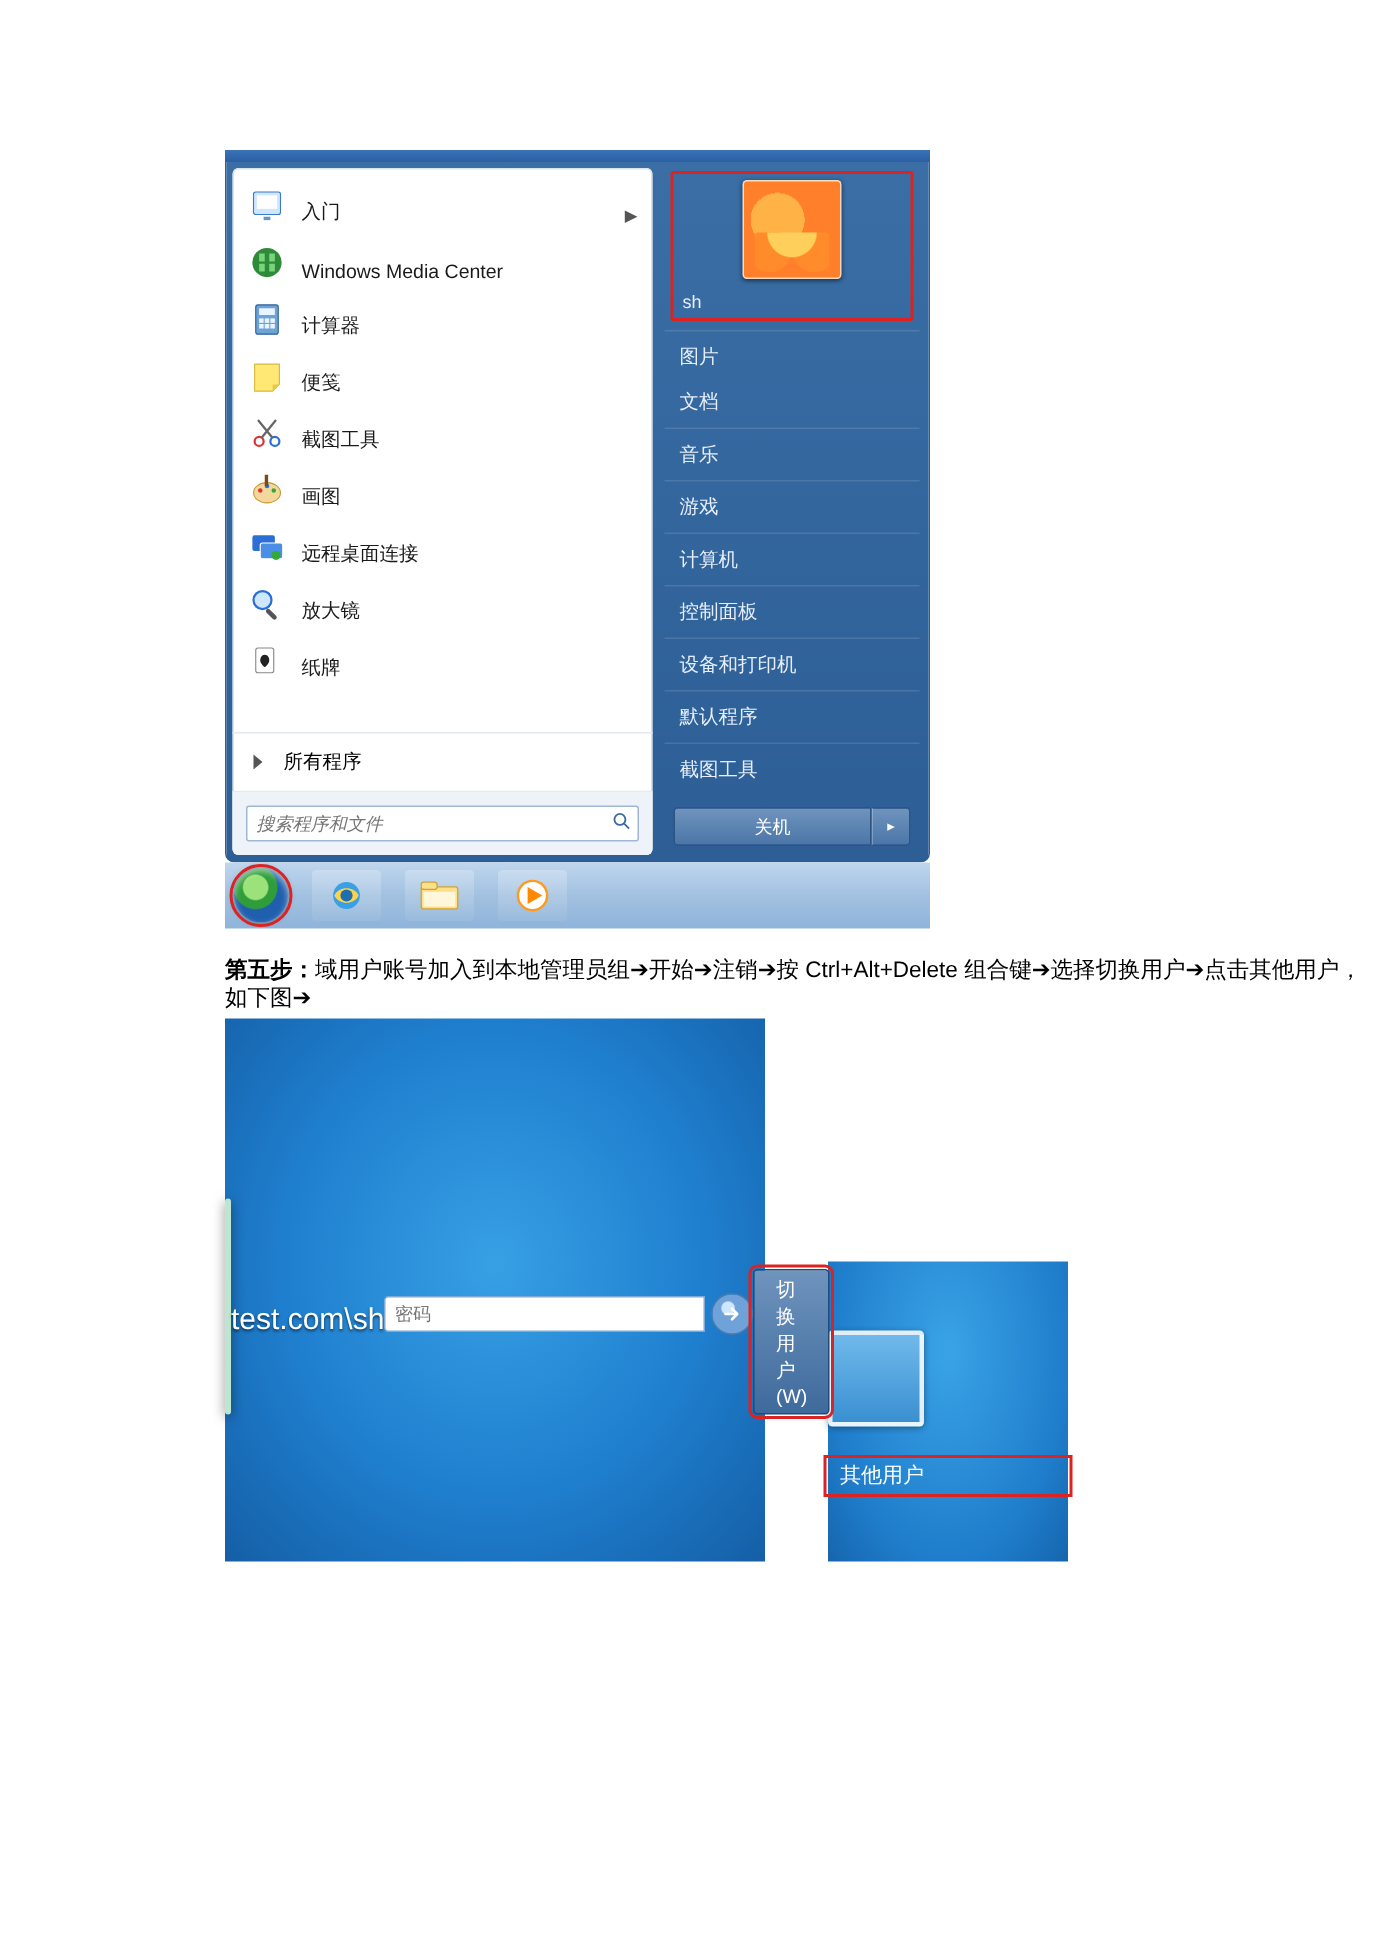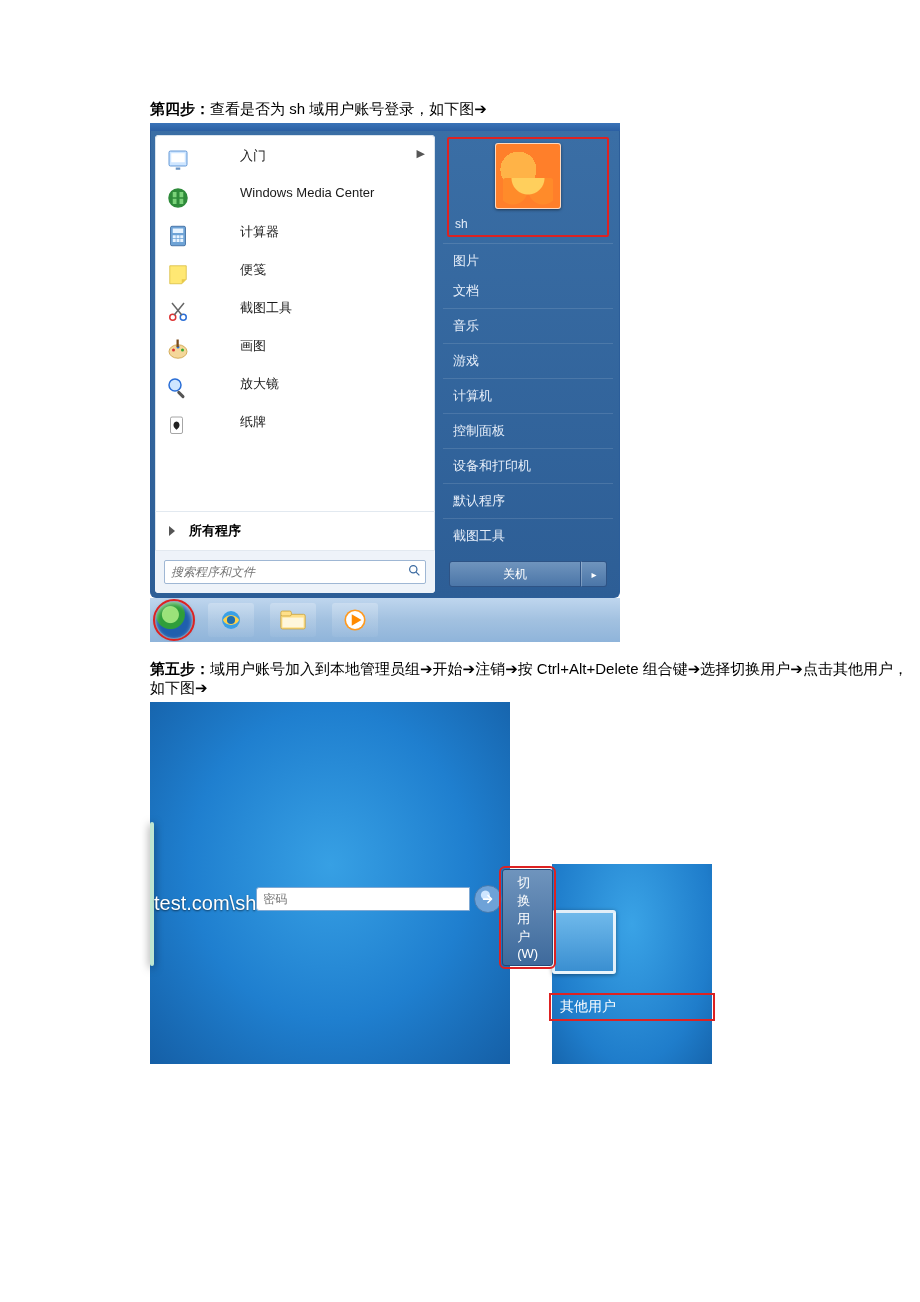--- a/index.html
+++ b/index.html
@@ -46,42 +46,40 @@
     display: flex;
     flex-direction: column;
     box-shadow: inset 0 0 0 1px #d9e3ec;
   }
   .sm-list {
     padding: 6px 2px 0 2px;
     flex: 1;
   }
   .sm-item {
     display: flex;
-    align-items: flex-start;
+    align-items: flex-end;
     padding: 6px 8px;
     font-size: 13px;
     color: #1a1a1a;
     border-radius: 3px;
     cursor: pointer;
-    gap: 39px;
   }
   .sm-item .icon {
     width: 26px; height: 26px;
     display: flex; align-items: center; justify-content: center;
     margin-right: 10px;
   }
   .sm-item .label { flex: 1; }
   .sm-item .chev { color: #555; font-size: 11px; }
   .sm-all {
     border-top: 1px solid #e2e9f0;
     padding: 10px 8px;
     display: flex;
     align-items: center;
     font-size: 13px;
-    font-weight: bold;
   }
   .sm-all .tri {
     width: 0; height: 0;
     border-top: 5px solid transparent;
     border-bottom: 5px solid transparent;
     border-left: 6px solid #555;
     margin: 0 14px 0 6px;
   }
   .sm-search-row {
     padding: 9px;
@@ -318,23 +316,20 @@
   }
 
   
   svg { display: block; }
 </style>
 </head>
 <body>
 
 <div class="page">
 
-  <div class="step-text">
-    <b>第四步：</b><span>查看是否为 sh 域用户账号登录，如下图➔</span>
-  </div>
 
   <div class="startmenu-wrap">
     <div class="startmenu-top"></div>
     <div class="startmenu">
 
       <div class="sm-left">
         <div class="sm-list" id="sm-list">
             <div class="sm-item">
               <span class="icon">
                 <svg width="24" height="24" viewBox="0 0 32 32">
@@ -395,20 +390,30 @@
               <span class="icon">
                 <svg width="24" height="24" viewBox="0 0 32 32">
                   <ellipse cx="16" cy="18" rx="12" ry="9" fill="#f4d79a" stroke="#c89a3a"></ellipse>
                   <circle cx="10" cy="16" r="2" fill="#d33"></circle>
                   <circle cx="16" cy="12" r="2" fill="#2a6ed6"></circle>
                   <circle cx="22" cy="16" r="2" fill="#3a3"></circle>
                   <rect x="14" y="2" width="3" height="10" fill="#7a4a1a"></rect>
                 </svg>
               </span>
               <span class="label">画图</span>
+            </div>
+            <div class="sm-item">
+              <span class="icon">
+                <svg width="24" height="24" viewBox="0 0 32 32">
+                  <rect x="3" y="5" width="20" height="14" rx="2" fill="#2a6ed6"></rect>
+                  <rect x="10" y="12" width="20" height="14" rx="2" fill="#4a8ee6" stroke="#fff"></rect>
+                  <circle cx="24" cy="23" r="4" fill="#3a3"></circle>
+                </svg>
+              </span>
+              <span class="label">远程桌面连接</span>
             </div>
             <div class="sm-item">
               <span class="icon">
                 <svg width="24" height="24" viewBox="0 0 32 32">
                   <circle cx="12" cy="12" r="8" fill="#cfe6ff" stroke="#2a6ed6" stroke-width="2"></circle>
                   <rect x="17" y="19" width="12" height="4" rx="2" transform="rotate(45 17 19)" fill="#555"></rect>
                 </svg>
               </span>
               <span class="label">放大镜</span>
             </div>

